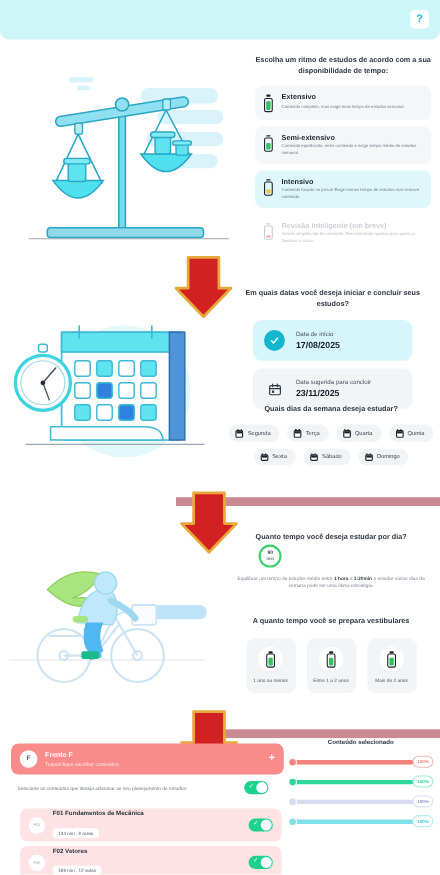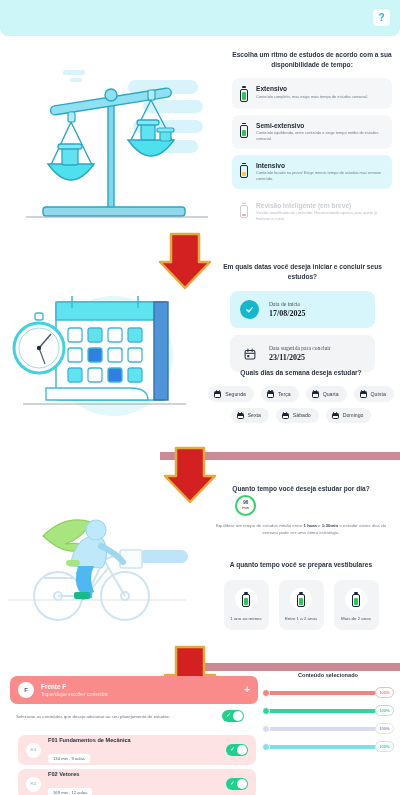--- a/index.html
+++ b/index.html
@@ -58,21 +58,21 @@
     margin-top: .7px; padding: .8px; display:flex; align-items:flex-end;
   }
   .batt-fill { width: 100%; border-radius: 1px; }
 
   
   .dates-wrap { position: absolute; left: 210px; top: 262px; width: 185px; }
   .dates-head { margin-bottom: 9px; }
   .dcard {
     display: flex; align-items: center; gap: 10px;
     background: #f3f4f6; border-radius: 8px; padding: 9px 10px;
-    margin: 0 auto 7px auto; width: 145px; font-family: Liberation Serif, serif;
+    margin: 0 auto 7px auto; width: 145px;
   }
   .dcard.active { background: #d7f6fb; }
   .dcard-ico {
     width: 19px; height: 19px; border-radius: 50%;
     display:flex; align-items:center; justify-content:center; flex:0 0 19px;
   }
   .dcard.active .dcard-ico { background: #14b8ce; }
   .dcard-label { font-size: 5.6px; color: #46505e; margin-bottom: 2px; }
   .dcard-value { font-size: 8px; font-weight: 700; color: #141b26; }
 

